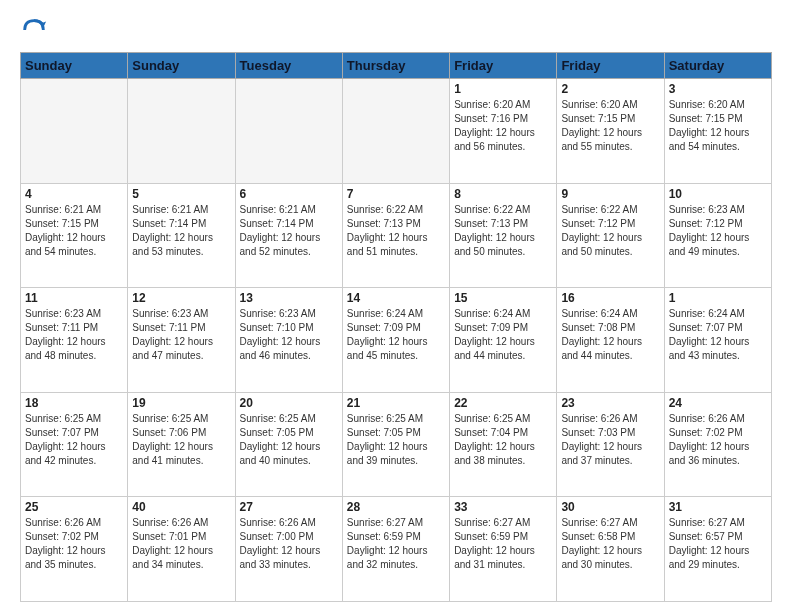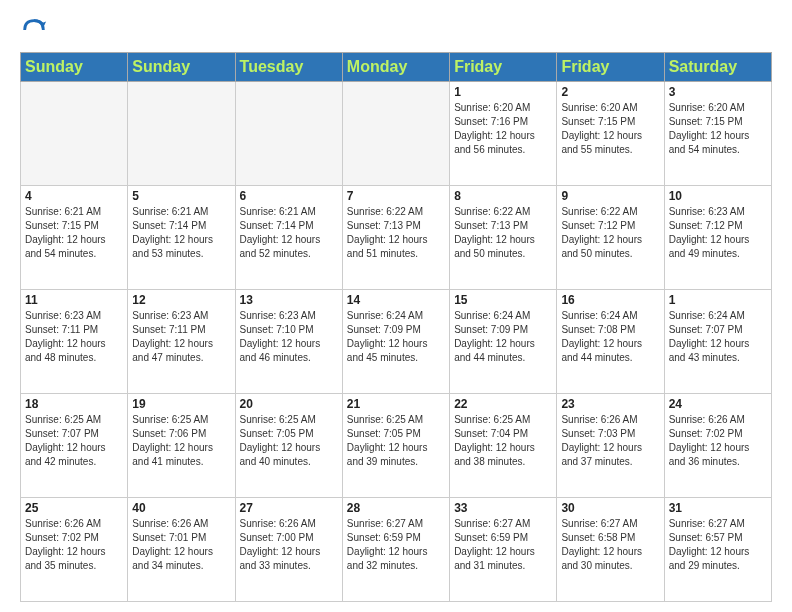--- a/index.html
+++ b/index.html
@@ -61,22 +61,22 @@
     }
     .calendar {
       flex: 1;
       border: 1px solid #ccc;
       border-collapse: collapse;
       width: 100%;
       table-layout: fixed;
     }
     .calendar th {
       background-color: #2e75b6;
-      color: #bef264;
-      font-size: 16px;
+      color: #0f172a;
+      font-size: 13px;
       font-weight: bold;
       padding: 5px 4px;
       text-align: left;
       border: 1px solid #aaa;
     }
     .calendar td {
       border: 1px solid #ccc;
       vertical-align: top;
       padding: 3px 4px;
       font-size: 10px;
@@ -120,21 +120,21 @@
       <div class="location"></div>
     </div>
   </div>
 
   <table class="calendar">
     <thead>
       <tr>
       <th>Sunday</th>
           <th>Sunday</th>
           <th>Tuesday</th>
-          <th>Monday</th>
+          <th>Thursday</th>
           <th>Friday</th>
           <th>Friday</th>
           <th>Saturday</th>
         </tr>
     </thead>
     <tbody id="calendar-body">
     <tr>
           <td class="empty"></td>
           <td class="empty"></td>
           <td class="empty"></td>

